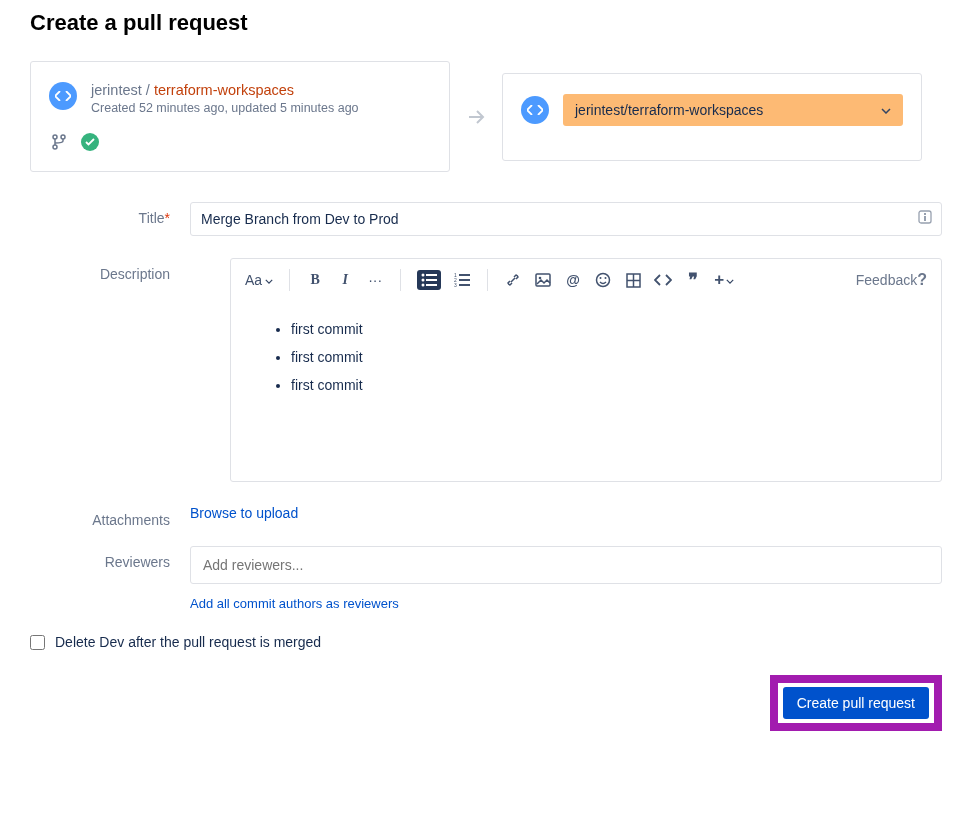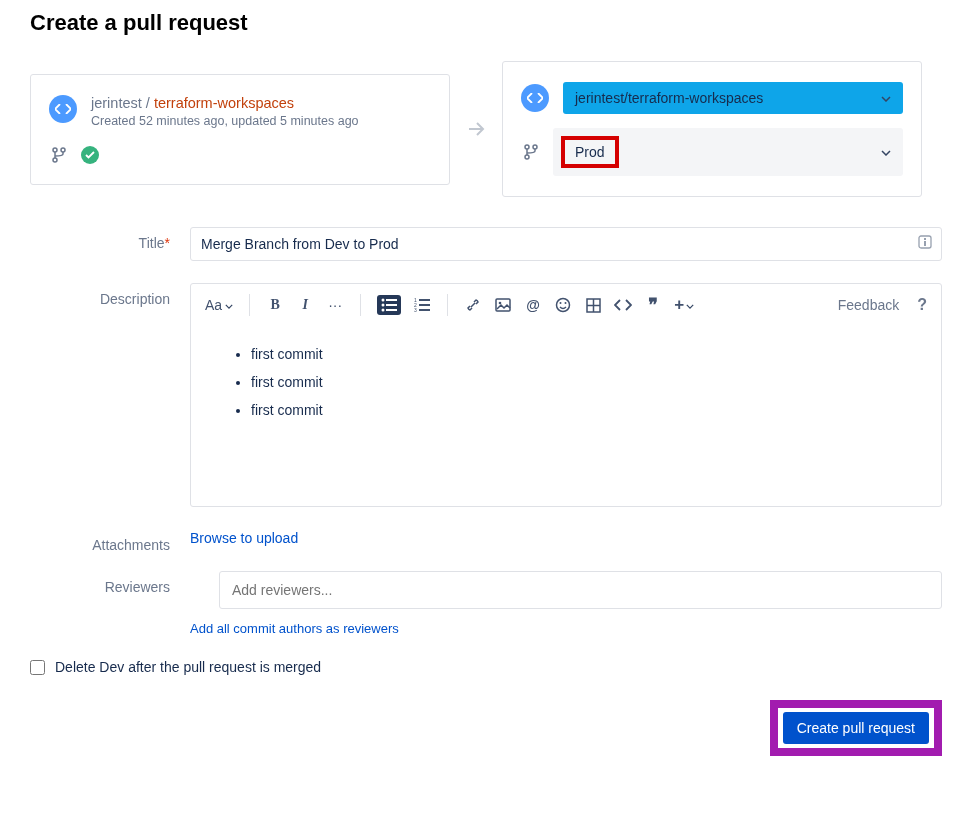--- a/index.html
+++ b/index.html
@@ -49,21 +49,21 @@
   font-size: 14.5px;
   color: #6b778c;
 }
 .repo-breadcrumb .link { color: #c2410c; }
 .repo-meta {
   font-size: 12.5px;
   color: #6b778c;
   margin-top: 3px;
 }
 .repo-select-wrap {
-  background: #0ea5e9;
+  background: #fdba74;
   border-radius: 3px;
   padding: 8px 12px;
   display: flex;
   align-items: center;
   justify-content: space-between;
   font-size: 14px;
   color: #172b4d;
   cursor: pointer;
   width: 100%;
 }
@@ -141,20 +141,21 @@
 .input-badge {
   position: absolute;
   right: 10px;
   top: 50%;
   transform: translateY(-50%);
   color: #6b778c;
 }
 .editor {
   border: 1px solid #dfe1e6;
   border-radius: 3px;
+  margin-left: 40px;
 }
 .toolbar {
   display: flex;
   align-items: center;
   padding: 10px 14px;
   gap: 12px;
   color: #42526e;
   font-size: 14px;
 }
 .toolbar .tb-item {
@@ -175,21 +176,20 @@
 .tb-active {
   background: #253858;
   color: #fff;
   border-radius: 3px;
   padding: 3px 4px;
 }
 .toolbar-right {
   margin-left: auto;
   display: flex;
   align-items: center;
-  gap: 18px;
   color: #6b778c;
 }
 .editor-content {
   padding: 20px 30px 60px 40px;
   font-size: 14px;
   min-height: 180px;
 }
 .editor-content ul { padding-left: 20px; }
 .editor-content li { margin-bottom: 12px; }
 .link-blue { color: #0052cc; cursor: pointer; font-size: 14px; }
@@ -285,38 +285,20 @@
       </span>
       <div class="repo-select-wrap">
         <span>jerintest/terraform-workspaces</span>
         <span class="chev">
           <svg width="10" height="6" viewBox="0 0 10 6">
               <path d="M1 1 L5 5 L9 1" stroke="#344563" stroke-width="1.5" fill="none"></path>
             </svg>
         </span>
       </div>
     </div>
-    <div class="branch-row">
-      <span class="branch-icon">
-        <svg width="16" height="16" viewBox="0 0 16 16">
-            <circle cx="4" cy="3" r="2" fill="none" stroke="#6b778c" stroke-width="1.5"></circle>
-            <circle cx="12" cy="3" r="2" fill="none" stroke="#6b778c" stroke-width="1.5"></circle>
-            <circle cx="4" cy="13" r="2" fill="none" stroke="#6b778c" stroke-width="1.5"></circle>
-            <path d="M4 5 V11 M12 5 V7 Q12 9 4 9" fill="none" stroke="#6b778c" stroke-width="1.5"></path>
-          </svg>
-      </span>
-      <div class="branch-select">
-        <span class="red-box">Prod</span>
-        <span class="chev">
-          <svg width="10" height="6" viewBox="0 0 10 6">
-              <path d="M1 1 L5 5 L9 1" stroke="#344563" stroke-width="1.5" fill="none"></path>
-            </svg>
-        </span>
-      </div>
-    </div>
   </div>
 </div>
 
 <div class="form-row">
   <div class="form-label"><span>Title</span><span class="req">*</span></div>
   <div class="form-field text-input-wrap">
     <input class="text-input" value="Merge Branch from Dev to Prod" style="">
     <span class="input-badge">
       <svg width="14" height="14" viewBox="0 0 14 14">
           <rect x="1" y="1" width="12" height="12" rx="2" fill="none" stroke="#97a0af" stroke-width="1.3"></rect>
@@ -420,21 +402,21 @@
   </div>
 </div>
 
 <div class="form-row" style="margin-bottom:18px;">
   <div class="form-label">Attachments</div>
   <div class="form-field">
     <span class="link-blue">Browse to upload</span>
   </div>
 </div>
 
-<div class="form-row" style="margin-bottom:10px;gap:29px;">
+<div class="form-row" style="margin-bottom:10px;">
   <div class="form-label">Reviewers</div>
   <div class="form-field">
     <input class="reviewers-input" placeholder="Add reviewers..." style="">
   </div>
 </div>
 <div class="form-row" style="margin-bottom:22px;">
   <div class="form-label"></div>
   <div class="form-field">
     <span class="link-blue" style="font-size:13px;">Add all commit authors as reviewers</span>
   </div>

